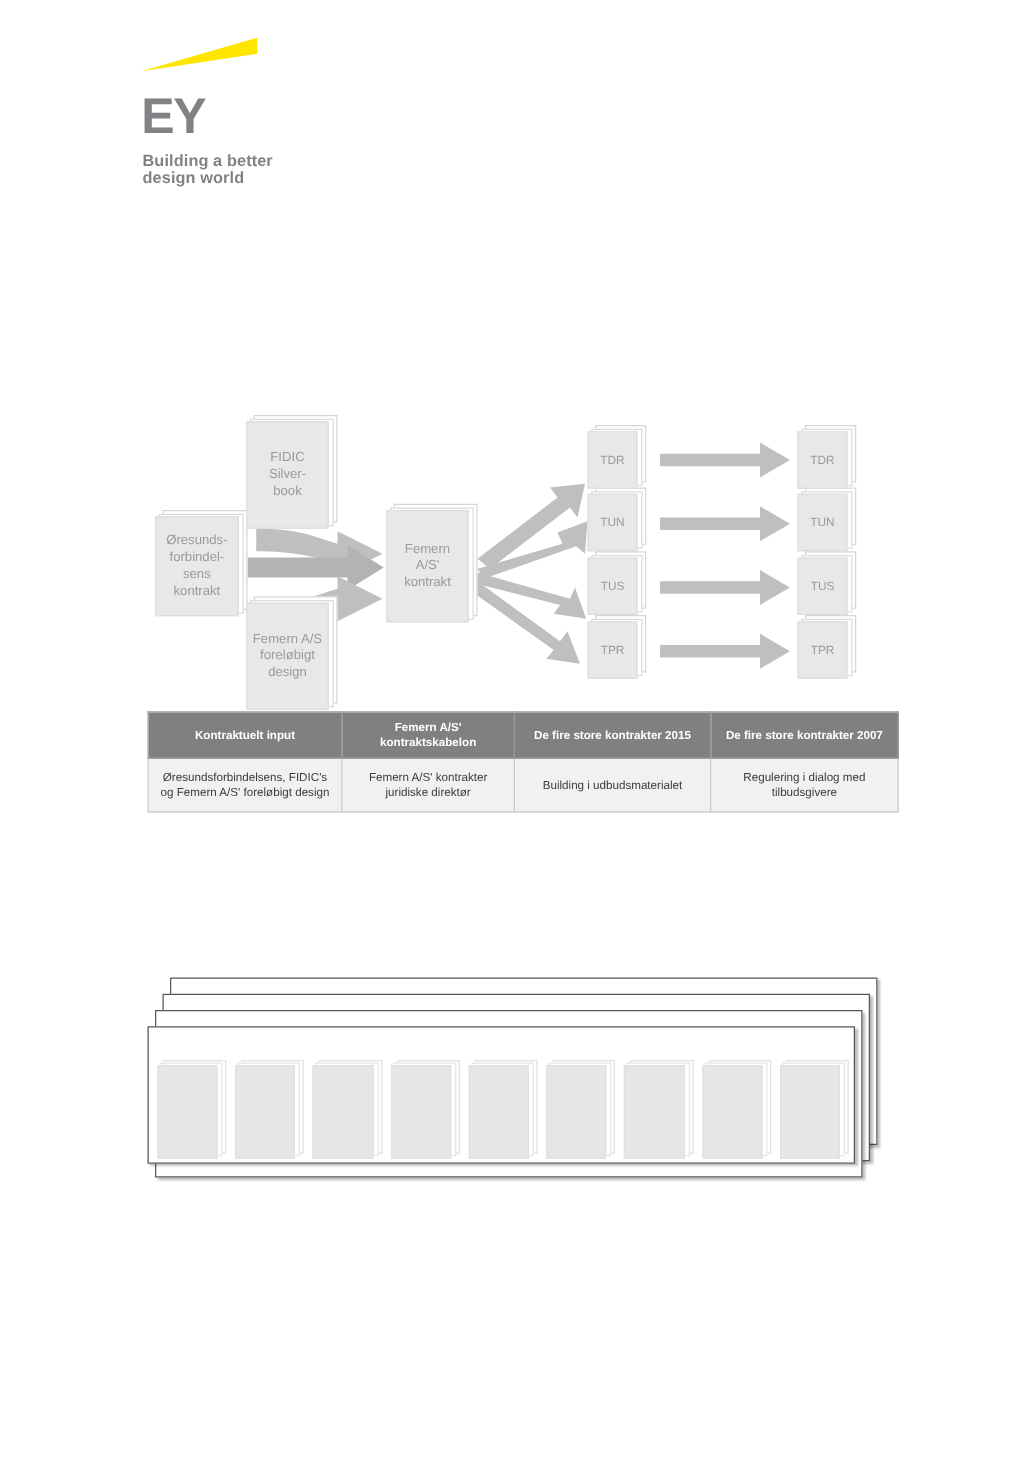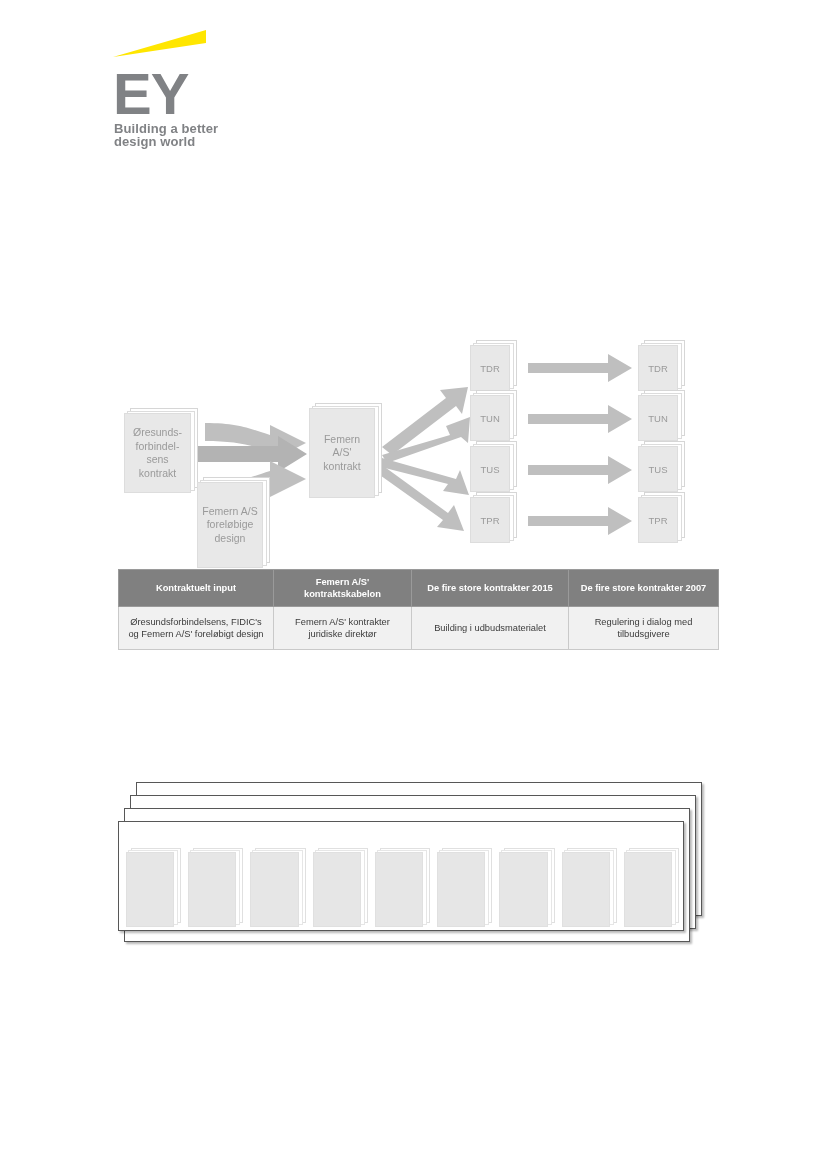--- a/index.html
+++ b/index.html
@@ -27,21 +27,21 @@
     position: absolute;
     left: 0px;
     top: 0px;
     width: 93px;
     height: 28px;
   }
   #ey-mark {
     position: absolute;
     left: 0px;
     top: 38px;
-    font-size: 58px;
+    font-size: 40px;
     line-height: 51px;
     font-weight: bold;
     letter-spacing: -1px;
     color: #808285;
     font-family: "Liberation Sans", sans-serif;
   }
   #ey-tagline {
     position: absolute;
     left: 1px;
     top: 93px;
@@ -253,27 +253,36 @@
     <div class="layer-back"></div>
     <div class="layer-mid"></div>
     <div class="layer-front">
       <span class="dlabel">Øresunds-
 forbindel-
 sens
 kontrakt</span>
     </div>
   </div>
 
+  <div class="docbox" id="box-fidic">
+    <div class="layer-back"></div>
+    <div class="layer-mid"></div>
+    <div class="layer-front">
+      <span class="dlabel">FIDIC
+Silver-
+book</span>
+    </div>
+  </div>
 
   <div class="docbox" id="box-design">
     <div class="layer-back"></div>
     <div class="layer-mid"></div>
     <div class="layer-front">
       <span class="dlabel">Femern A/S
-foreløbige
+foreløbigt
 design</span>
     </div>
   </div>
 
   <div class="docbox" id="box-femern">
     <div class="layer-back"></div>
     <div class="layer-mid"></div>
     <div class="layer-front">
       <span class="dlabel">Femern
 A/S'

